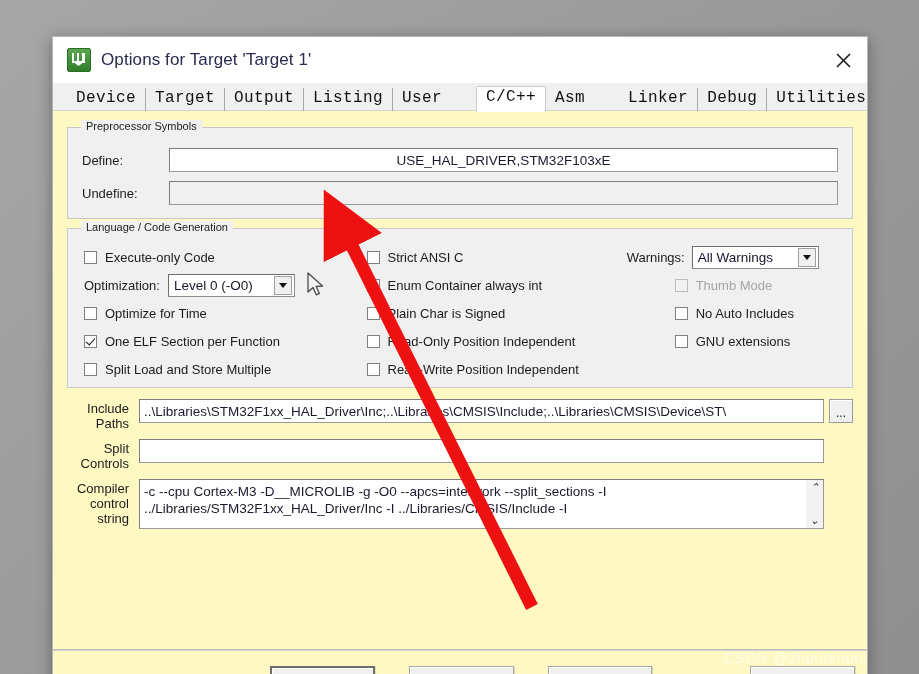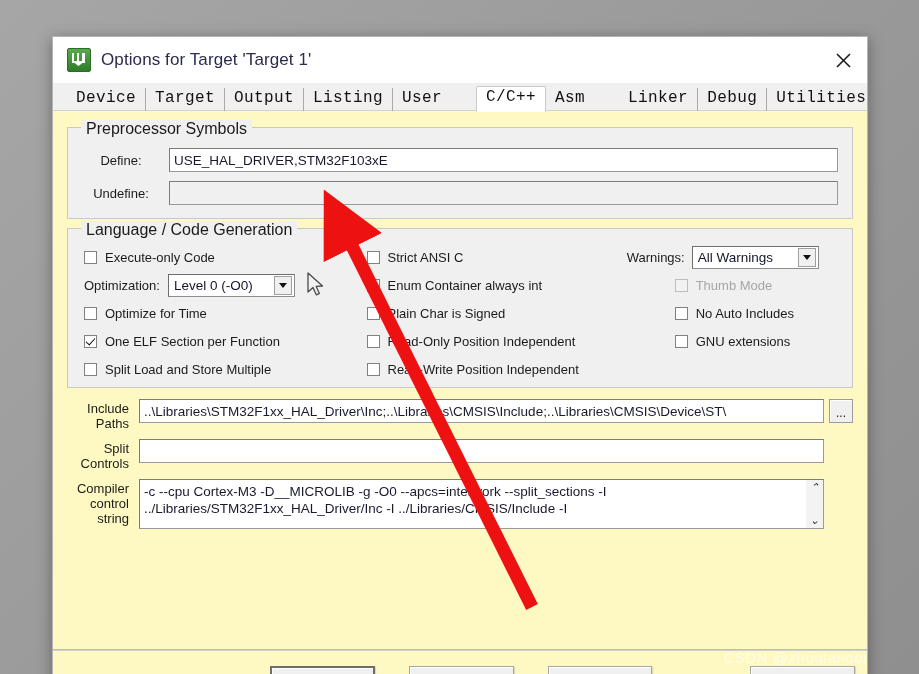--- a/index.html
+++ b/index.html
@@ -135,21 +135,21 @@
     border: 1px solid #c8c8c8;
     background: #f0f0f0;
     margin-bottom: 9px;
     box-sizing: border-box;
   }
   .group > .legend {
     position: absolute;
     top: -8px; left: 13px;
     background: #f0f0f0;
     padding: 0 5px;
-    font-size: 16px;
+    font-size: 11px;
     color: #1b1b1b;
     white-space: nowrap;
   }
 
   
   .winput {
     background: #ffffff;
     border: 1px solid #9a9a9a;
     border-top-color: #7c7c7c;
     border-left-color: #7c7c7c;
@@ -172,22 +172,22 @@
 
   
   #preproc { height: 92px; margin-top: 6px; }
   .pp-row {
     display: flex;
     align-items: center;
     margin: 0 14px;
   }
   #pp-define-row { margin-top: 20px; }
   #pp-undef-row { margin-top: 9px; }
-  .pp-label { width: 78px; text-align: center; padding-right: 9px; }
-  .pp-row .winput { flex: 1; }
+  .pp-label { width: 78px; text-align: left; padding-right: 9px; }
+  .pp-row .winput { flex: 1; text-align: center; }
 
   
   #langgroup { height: 160px; }
   .lang-inner {
     display: flex;
     padding: 14px 0 0 0;
     height: 100%;
     box-sizing: border-box;
     gap: 44px;
   }

